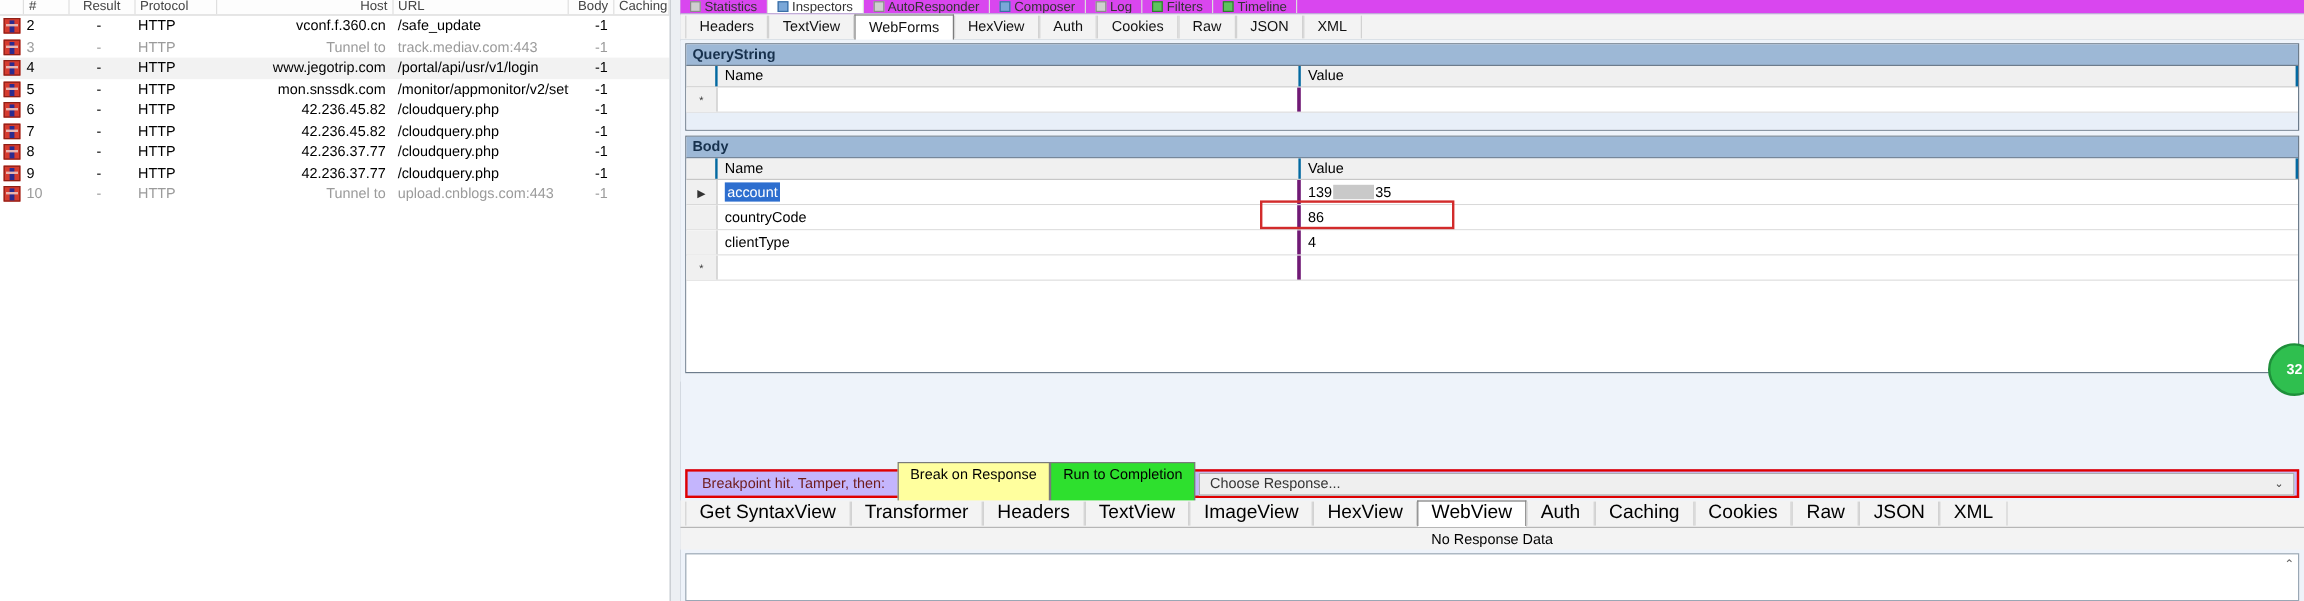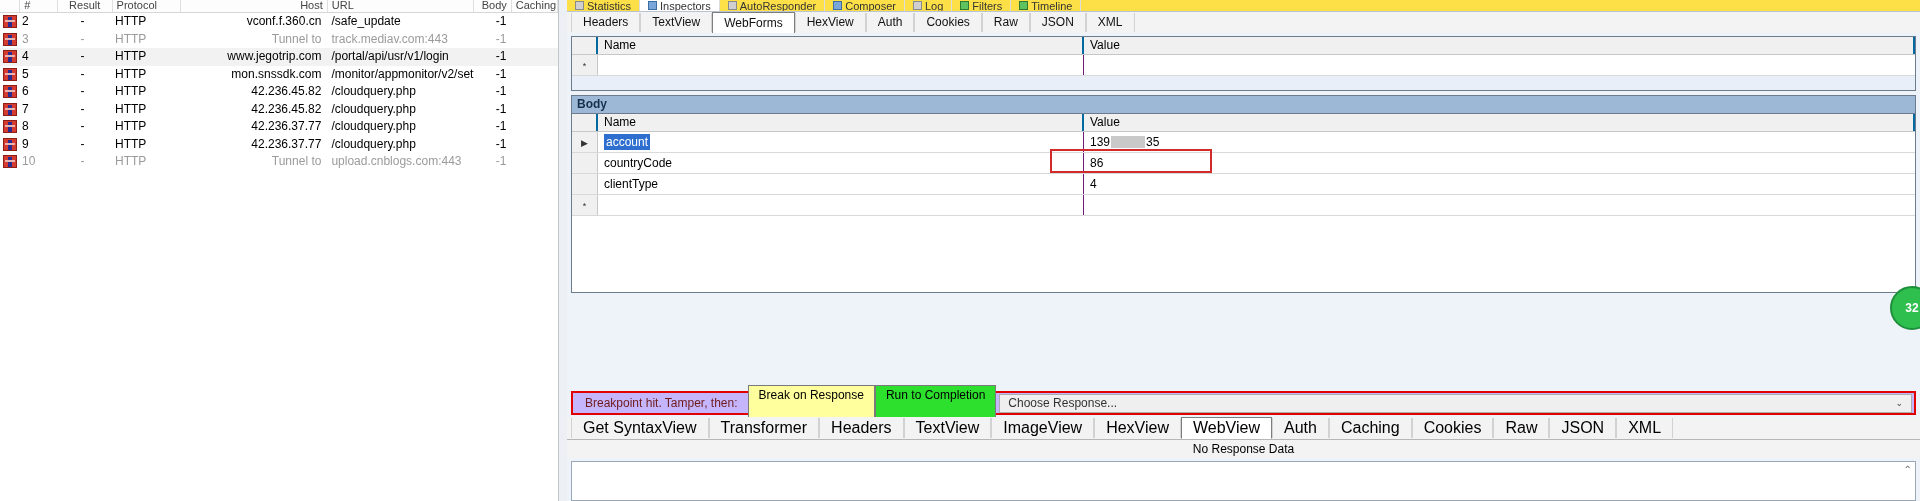--- a/index.html
+++ b/index.html
@@ -91,21 +91,21 @@
   .right {
     position: absolute; left: 567px; top: 0;
     width: 1353px; height: 501px;
     background: #eef3fa;
   }
 
   
   .apptabs {
     display: flex; align-items: center;
     height: 11px; overflow: hidden;
-    background: #fde047;
+    background: #d946ef;
     border-bottom: 1px solid #b8c4d2;
   }
   .apptab {
     display: flex; align-items: center; gap: 3px;
     padding: 0 8px; height: 11px;
     font-size: 11px; color: #333;
     border-right: 1px solid #dcdcdc;
     white-space: nowrap; overflow: hidden;
   }
   .apptab.active { background: #ffffff; }
@@ -176,21 +176,21 @@
   .grid-row .gc {
     line-height: 20px; padding: 0 6px;
     box-sizing: border-box; overflow: hidden; white-space: nowrap;
     font-size: 12px;
   }
   .gc-marker {
     width: 26px; padding: 0; text-align: center;
     background: #f0f0f0; border-right: 1px solid #c7c7c7;
     color: #555; font-size: 10px;
   }
-  .gc-name { width: 486px; border-right: 1px solid #701a75; }
+  .gc-name { width: 486px; border-right: 3px solid #701a75; }
   .gc-value { flex: 1; position: relative; }
   .sel-text {
     background: #2d6ecf; color: #fff;
     padding: 1px 2px;
   }
   .marker-arrow { color: #333; font-size: 9px; }
   .masked {
     display: inline-block;
     background: #c9c9c9;
     width: 34px; height: 12px;
@@ -445,20 +445,21 @@
         <div class="itab">Auth</div>
         <div class="itab">Cookies</div>
         <div class="itab">Raw</div>
         <div class="itab">JSON</div>
         <div class="itab">XML</div>
       </div>
 
     <div class="webforms">
 
       <div class="grid-wrap">
+        <div class="grid-title">QueryString</div>
         <div class="grid-hdr">
           <div class="gh gh-marker"></div>
           <div class="gh gh-name">Name</div>
           <div class="gh gh-value">Value</div>
         </div>
         <div id="qs-rows">
             <div class="grid-row">
               <div class="gc gc-marker"><span class="marker-arrow">*</span></div>
               <div class="gc gc-name"></div>
               <div class="gc gc-value"></div>

